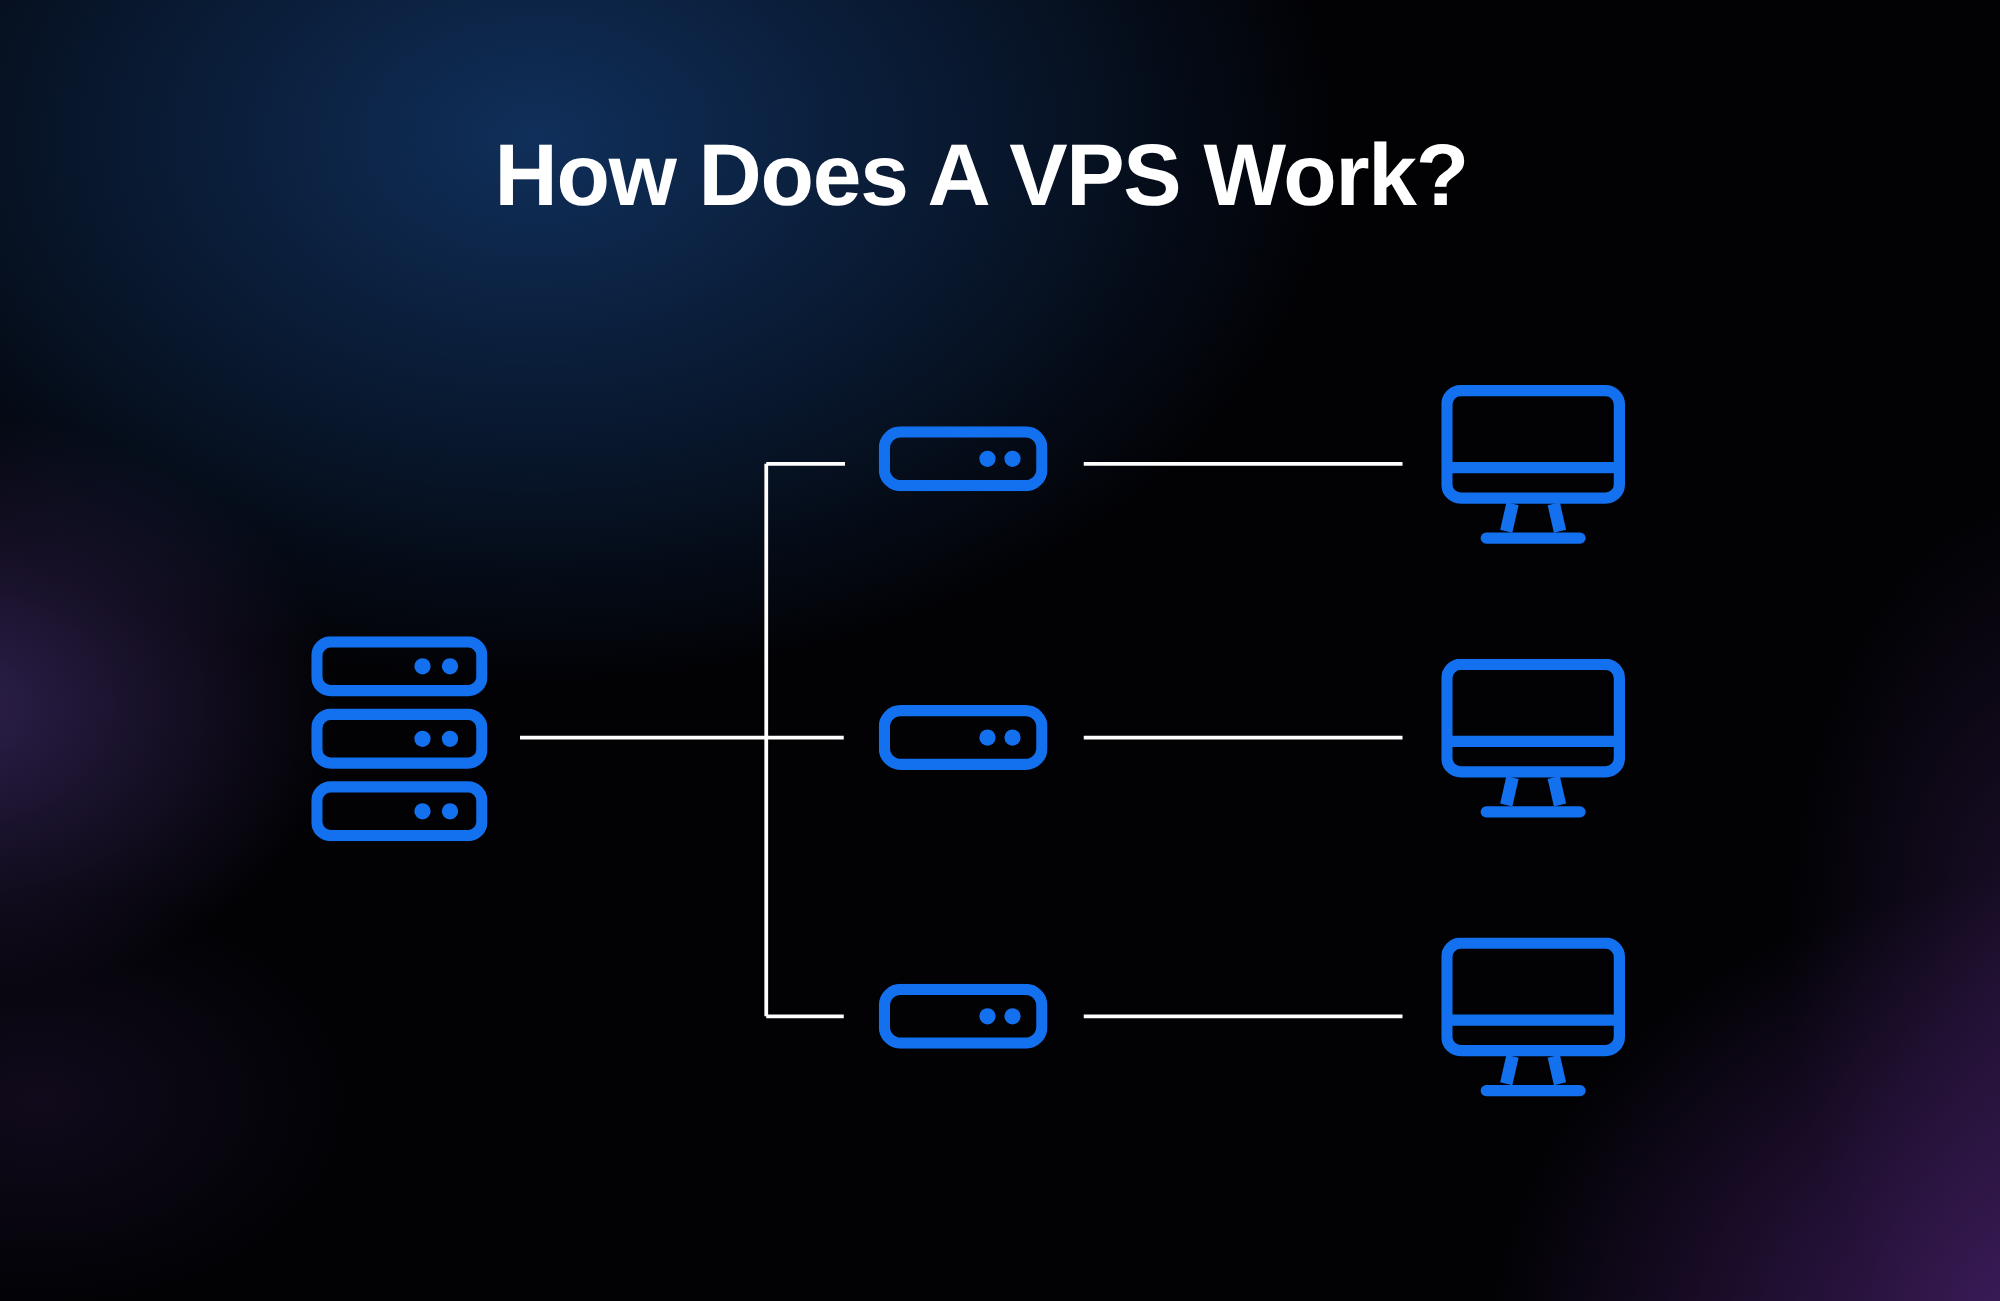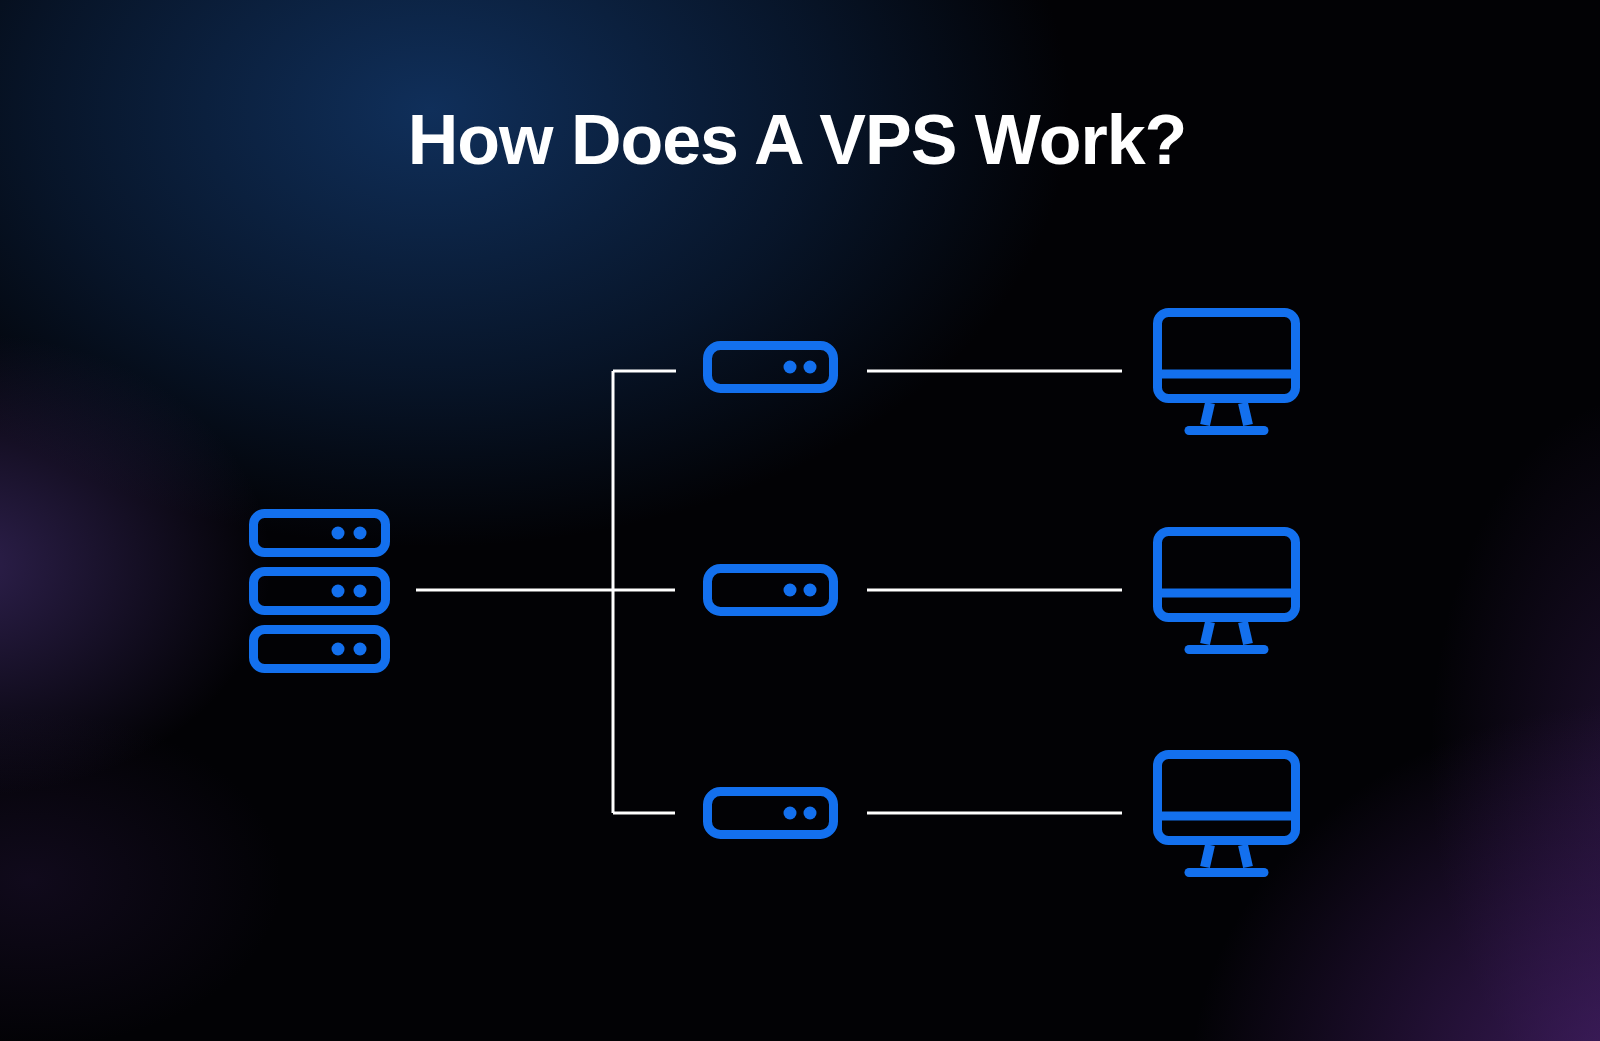--- a/index.html
+++ b/index.html
@@ -15,21 +15,21 @@
     background:
       radial-gradient(ellipse 430px 330px at -30px 565px, rgba(84,58,140,0.52) 0%, rgba(84,58,140,0) 70%),
       radial-gradient(ellipse 360px 240px at 30px 880px, rgba(60,34,96,0.25) 0%, rgba(60,34,96,0) 70%),
       radial-gradient(ellipse 640px 540px at 1650px 1090px, rgba(88,40,132,0.72) 0%, rgba(88,40,132,0) 72%),
       radial-gradient(ellipse 300px 520px at 1640px 760px, rgba(80,40,120,0.35) 0%, rgba(80,40,120,0) 70%),
       radial-gradient(ellipse 820px 560px at 430px 110px, rgba(16,48,92,0.98) 0%, rgba(12,36,70,0.55) 48%, rgba(3,8,16,0) 78%),
       #020205;
   }
   .title {
     position: absolute;
-    left: 12px; top: 100px;
+    left: 0; top: 100px;
     width: 1570px;
     margin: 0;
     text-align: center;
     font-size: 70px;
     font-weight: bold;
     letter-spacing: -1px;
     color: var(--title-text, #ffffff);
   }
   .lines {
     position: absolute;

